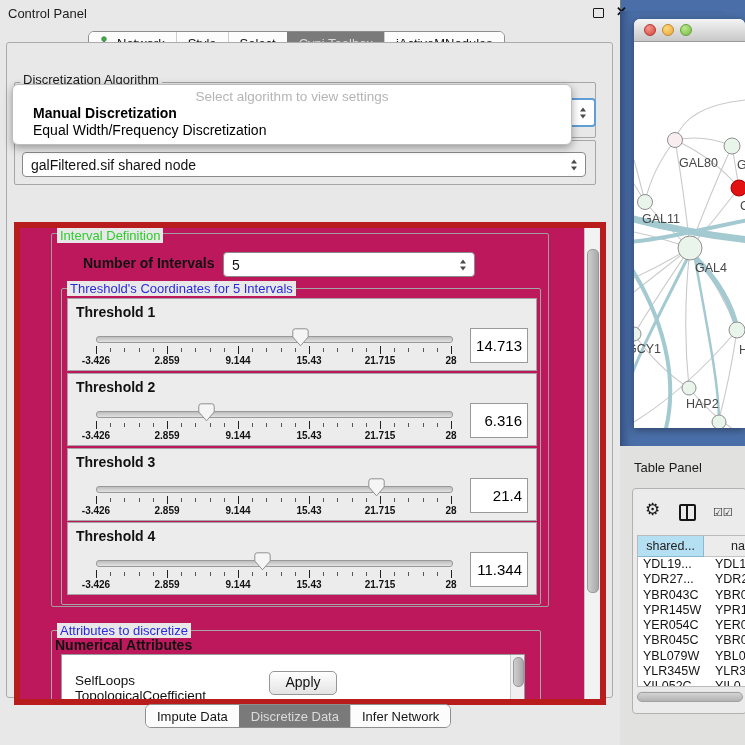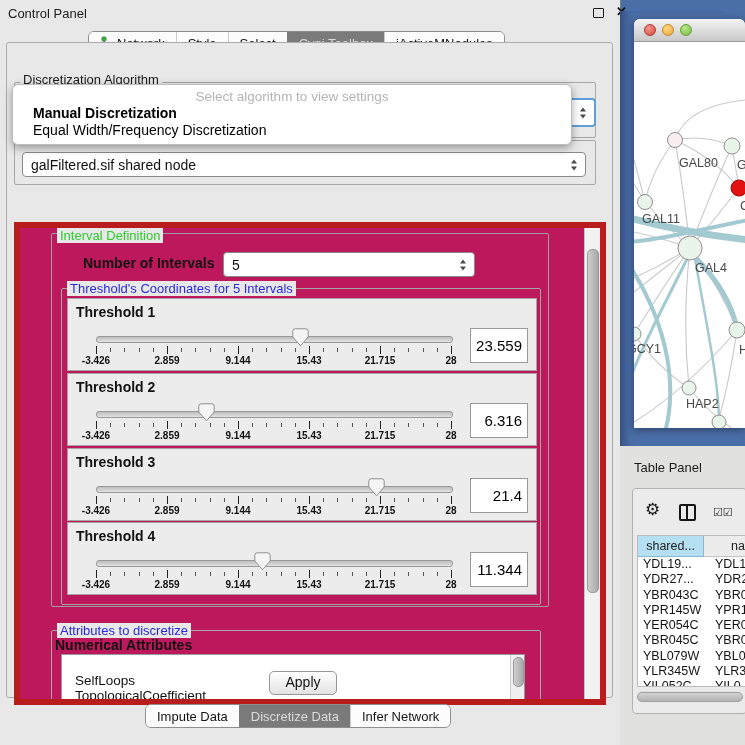--- a/index.html
+++ b/index.html
@@ -201,21 +201,21 @@
             </div>
             <div class="thr-ticklabels">
               <span class="ticklabel" style="left: 0px;">-3.426</span>
               <span class="ticklabel" style="left: 71px;">2.859</span>
               <span class="ticklabel" style="left: 142px;">9.144</span>
               <span class="ticklabel" style="left: 213px;">15.43</span>
               <span class="ticklabel" style="left: 284px;">21.715</span>
               <span class="ticklabel" style="left: 355px;">28</span>
             </div>
             <div class="thr-valuebox">
-              <span class="thr-value">23.559</span>
+              <span class="thr-value">14.713</span>
             </div>
           </div>
           <div class="thr-panel" style="top: 144.8px;">
             <div class="thr-label">Threshold 2</div>
             <div class="thr-track"></div>
             <svg class="thr-thumb" width="17" height="19" style="left: 129.549px;">
               <path d="M3.2 0.8 h10.6 a2.4 2.4 0 0 1 2.4 2.4 V9 L8.5 17.8 L0.8 9 V3.2 A2.4 2.4 0 0 1 3.2 0.8 Z" fill="#f5f5f5" stroke="#8f8f8f" stroke-width="1"></path>
             </svg>
             <div class="thr-ticks">
               <div class="tickmark major" style="left: 0px; top: 0px; height: 8px;"></div>

